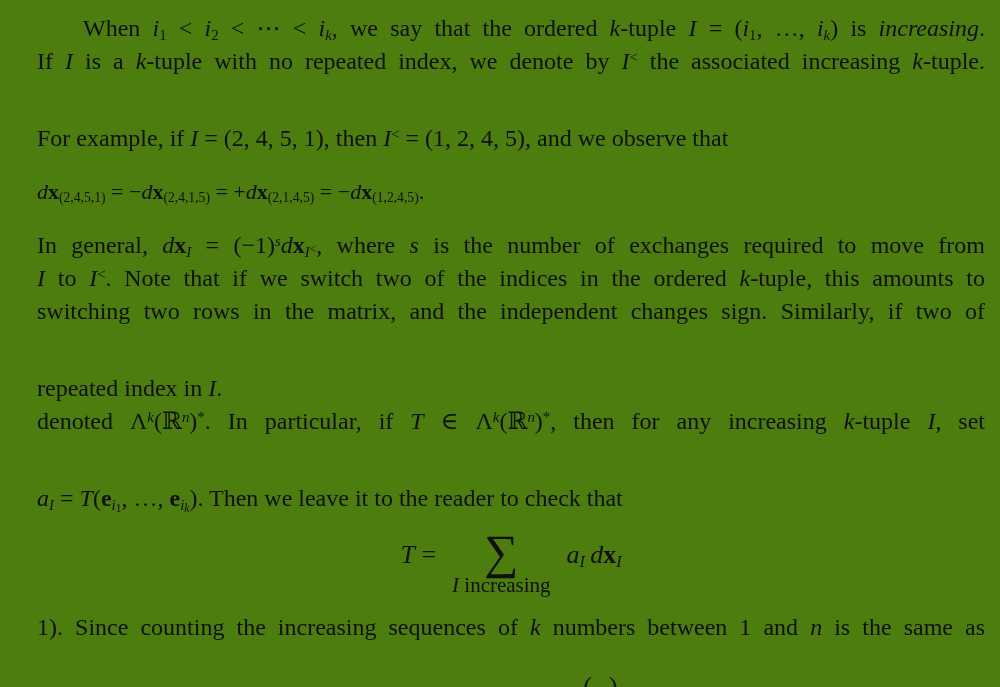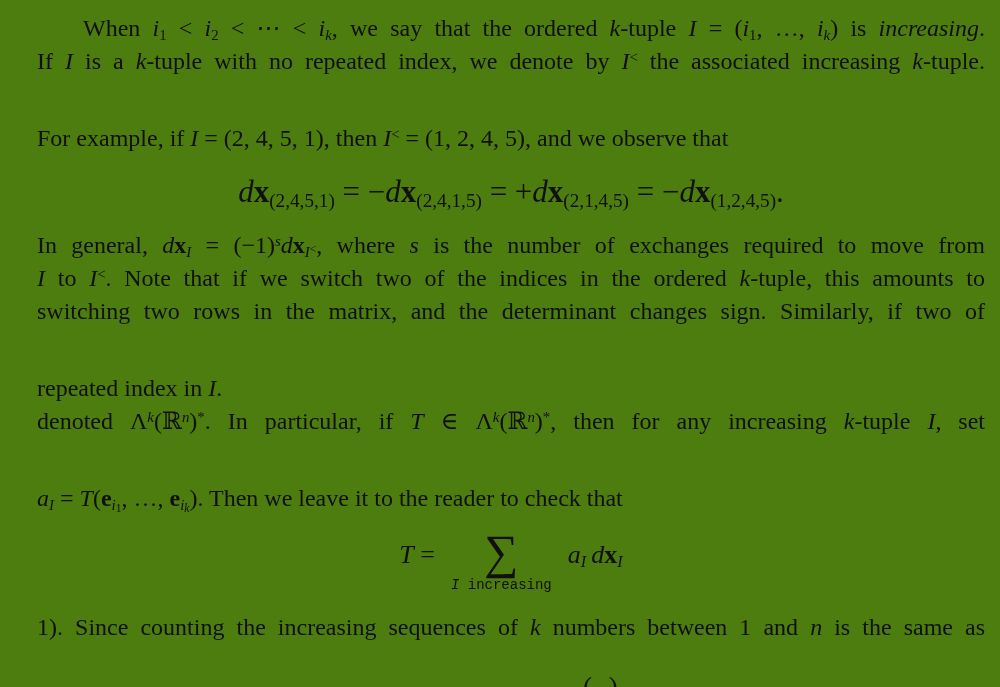--- a/index.html
+++ b/index.html
@@ -37,22 +37,21 @@
 
   sub { font-size: 0.62em; vertical-align: -0.25em; line-height: 0; }
   sup { font-size: 0.62em; vertical-align: 0.5em;  line-height: 0; }
   sub sup { font-size: 0.78em; vertical-align: 0.35em; }
   sub sub { font-size: 0.78em; vertical-align: -0.2em; }
 
   .eq1 {
     height: 74px;
     display: flex;
     align-items: center;
-    justify-content: center;
-    font-size: 31px;
+    font-size: 22px;
   }
   .eq2 {
     position: relative;
     height: 96px;
     display: flex;
     align-items: center;
     justify-content: center;
     gap: 16px;
     font-size: 26px;
   }
@@ -61,23 +60,22 @@
     display: inline-flex;
     flex-direction: column;
     align-items: center;
   }
   .sum-sigma {
     font-size: 48px;
     line-height: 44px;
     font-weight: normal;
   }
   .sum-limits {
-    font-size: 14px;
+    font-size: 21px;
     line-height: 22px;
-    font-family: Liberation Mono, monospace;
   }
   .binom-fragment {
     position: absolute;
     left: 583px;
     top: 672px;
     font-size: 27px;
     line-height: 30px;
     letter-spacing: 5px;
     color: #101010;
   }
@@ -93,21 +91,21 @@
     <div class="line last">For example, if <i>I</i> = (2, 4, 5, 1), then <i>I</i><sup>&lt;</sup> = (1, 2, 4, 5), and we observe that</div>
   </div>
 
   <div class="eq1">
     <span><i>d</i><b>x</b><sub>(2,4,5,1)</sub> = −<i>d</i><b>x</b><sub>(2,4,1,5)</sub> = +<i>d</i><b>x</b><sub>(2,1,4,5)</sub> = −<i>d</i><b>x</b><sub>(1,2,4,5)</sub>.</span>
   </div>
 
   <div class="para">
     <div class="line">In general, <i>d</i><b>x</b><sub><i>I</i></sub> = (−1)<sup><i>s</i></sup><i>d</i><b>x</b><sub><i>I</i><sup>&lt;</sup></sub>, where <i>s</i> is the number of exchanges required to move from</div>
     <div class="line"><i>I</i> to <i>I</i><sup>&lt;</sup>. Note that if we switch two of the indices in the ordered <i>k</i>-tuple, this amounts to</div>
-    <div class="line">switching two rows in the matrix, and the determinant changes sign. Similarly, if two of</div>
+    <div class="line">switching two rows in the matrix, and the independent changes sign. Similarly, if two of</div>
     <div class="line last">repeated index in <i>I</i>.</div>
   </div>
 
   <div class="para">
     <div class="line">denoted Λ<sup><i>k</i></sup>(ℝ<sup><i>n</i></sup>)<sup>*</sup>. In particular, if <i>T</i> ∈ Λ<sup><i>k</i></sup>(ℝ<sup><i>n</i></sup>)<sup>*</sup>, then for any increasing <i>k</i>-tuple <i>I</i>, set</div>
     <div class="line last"><i>a</i><sub><i>I</i></sub> = <i>T</i>(<b>e</b><sub><i>i</i><sub>1</sub></sub>, …, <b>e</b><sub><i>i</i><sub><i>k</i></sub></sub>). Then we leave it to the reader to check that</div>
   </div>
 
   <div class="eq2">
     <span class="side"><i>T</i> =</span>

